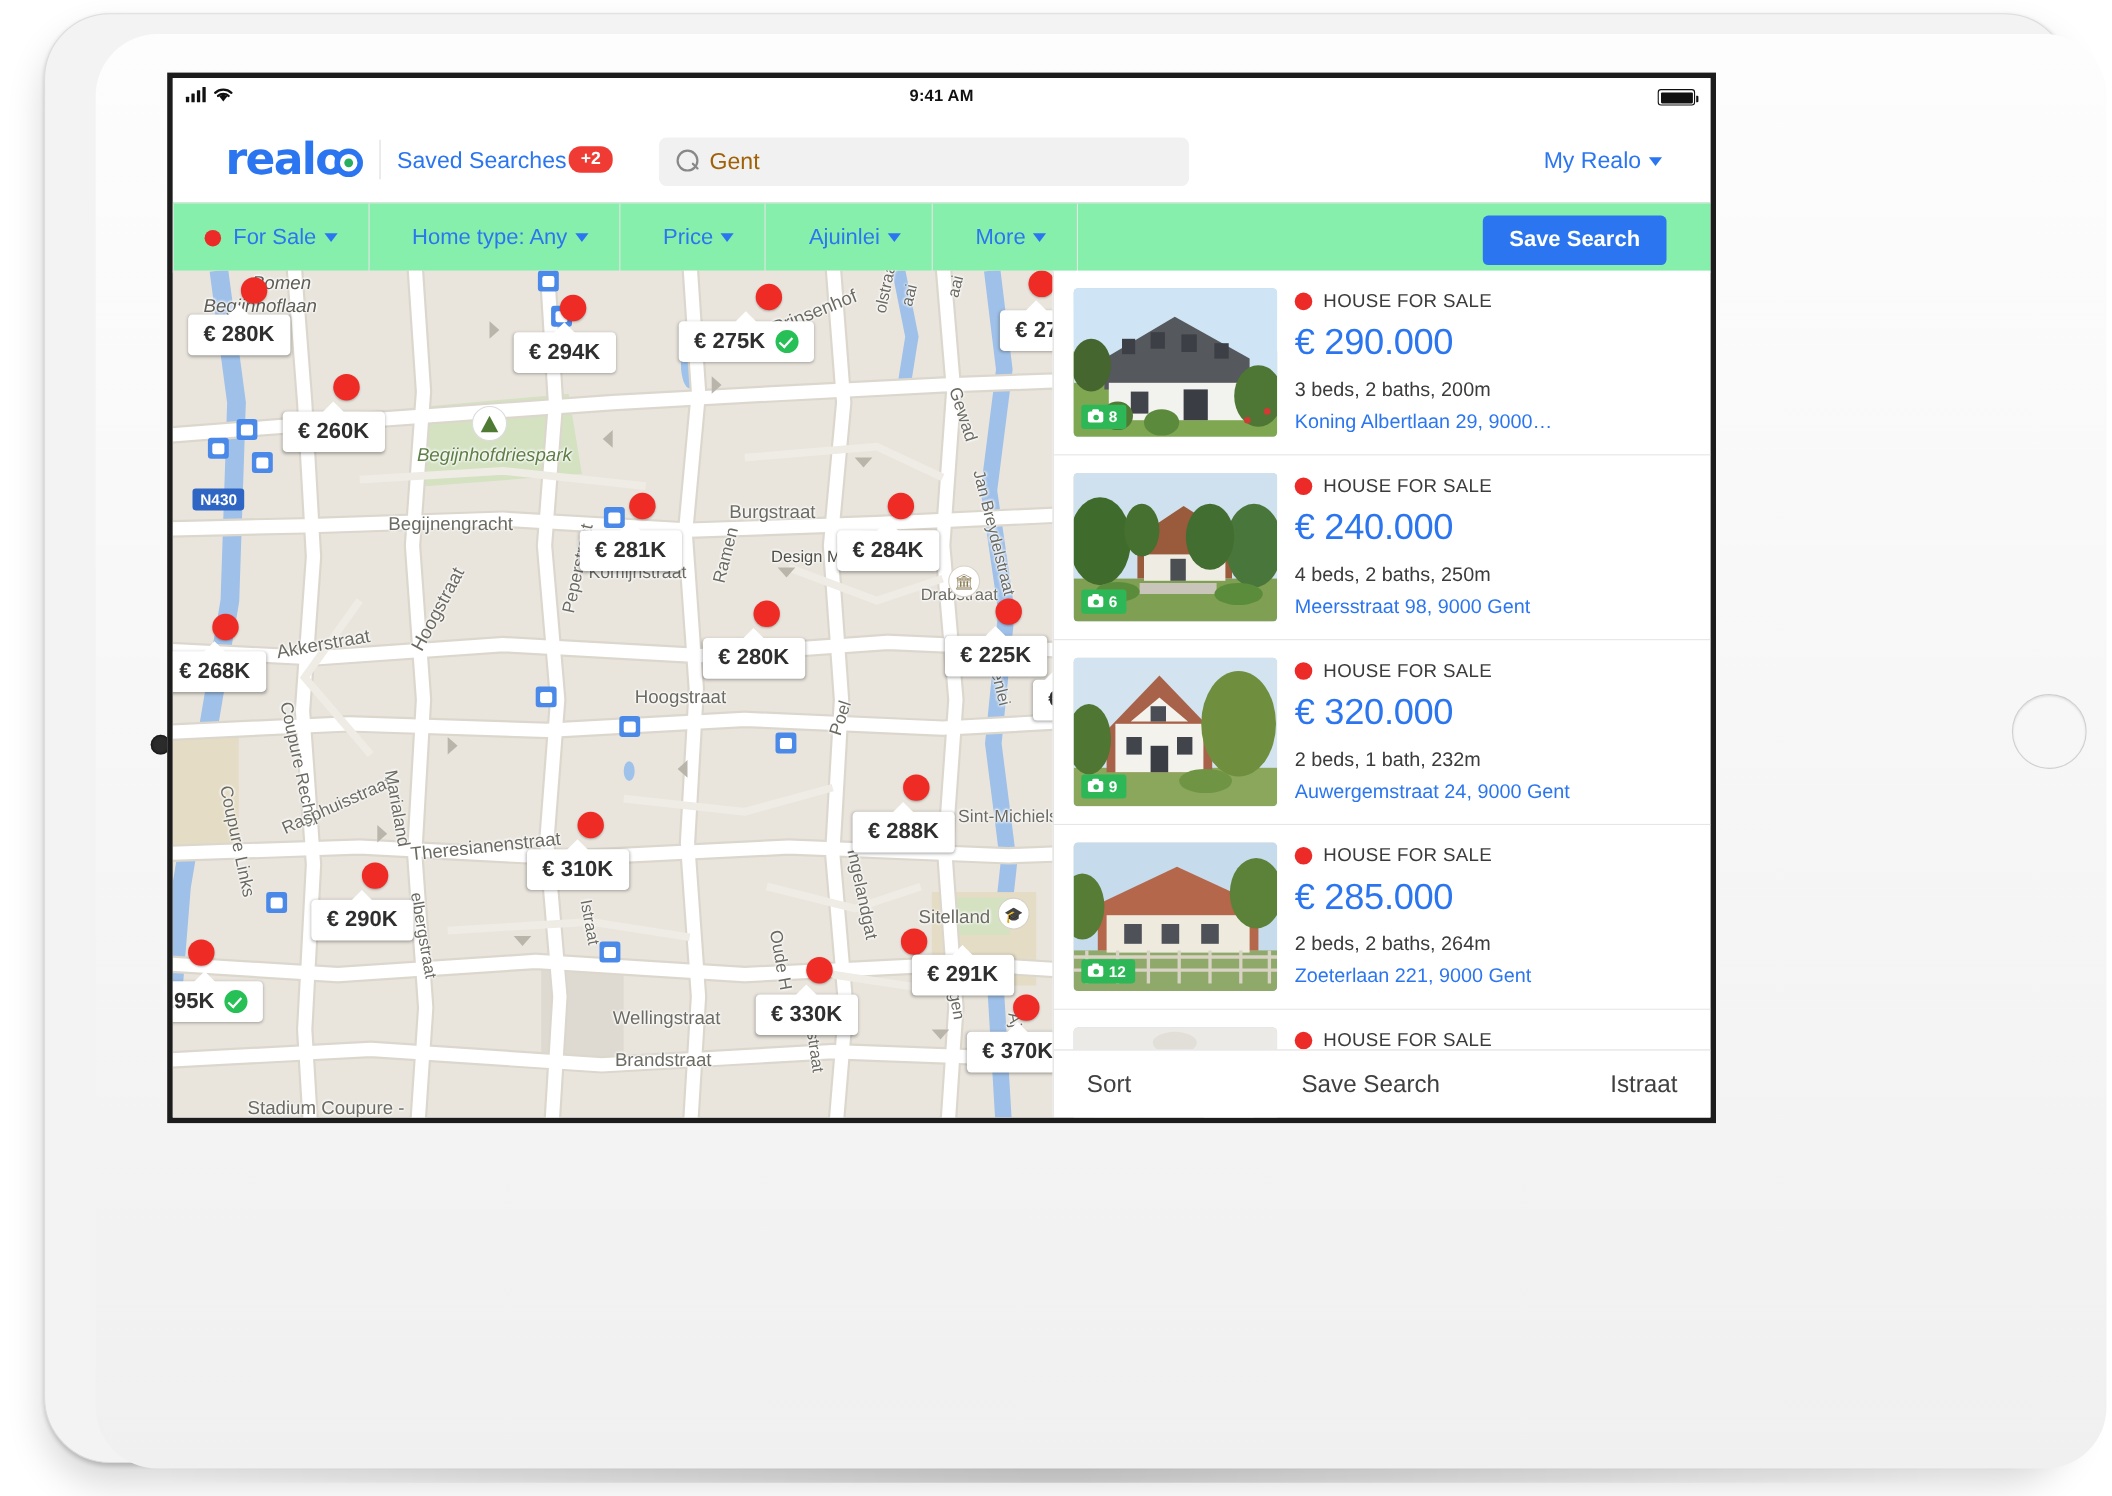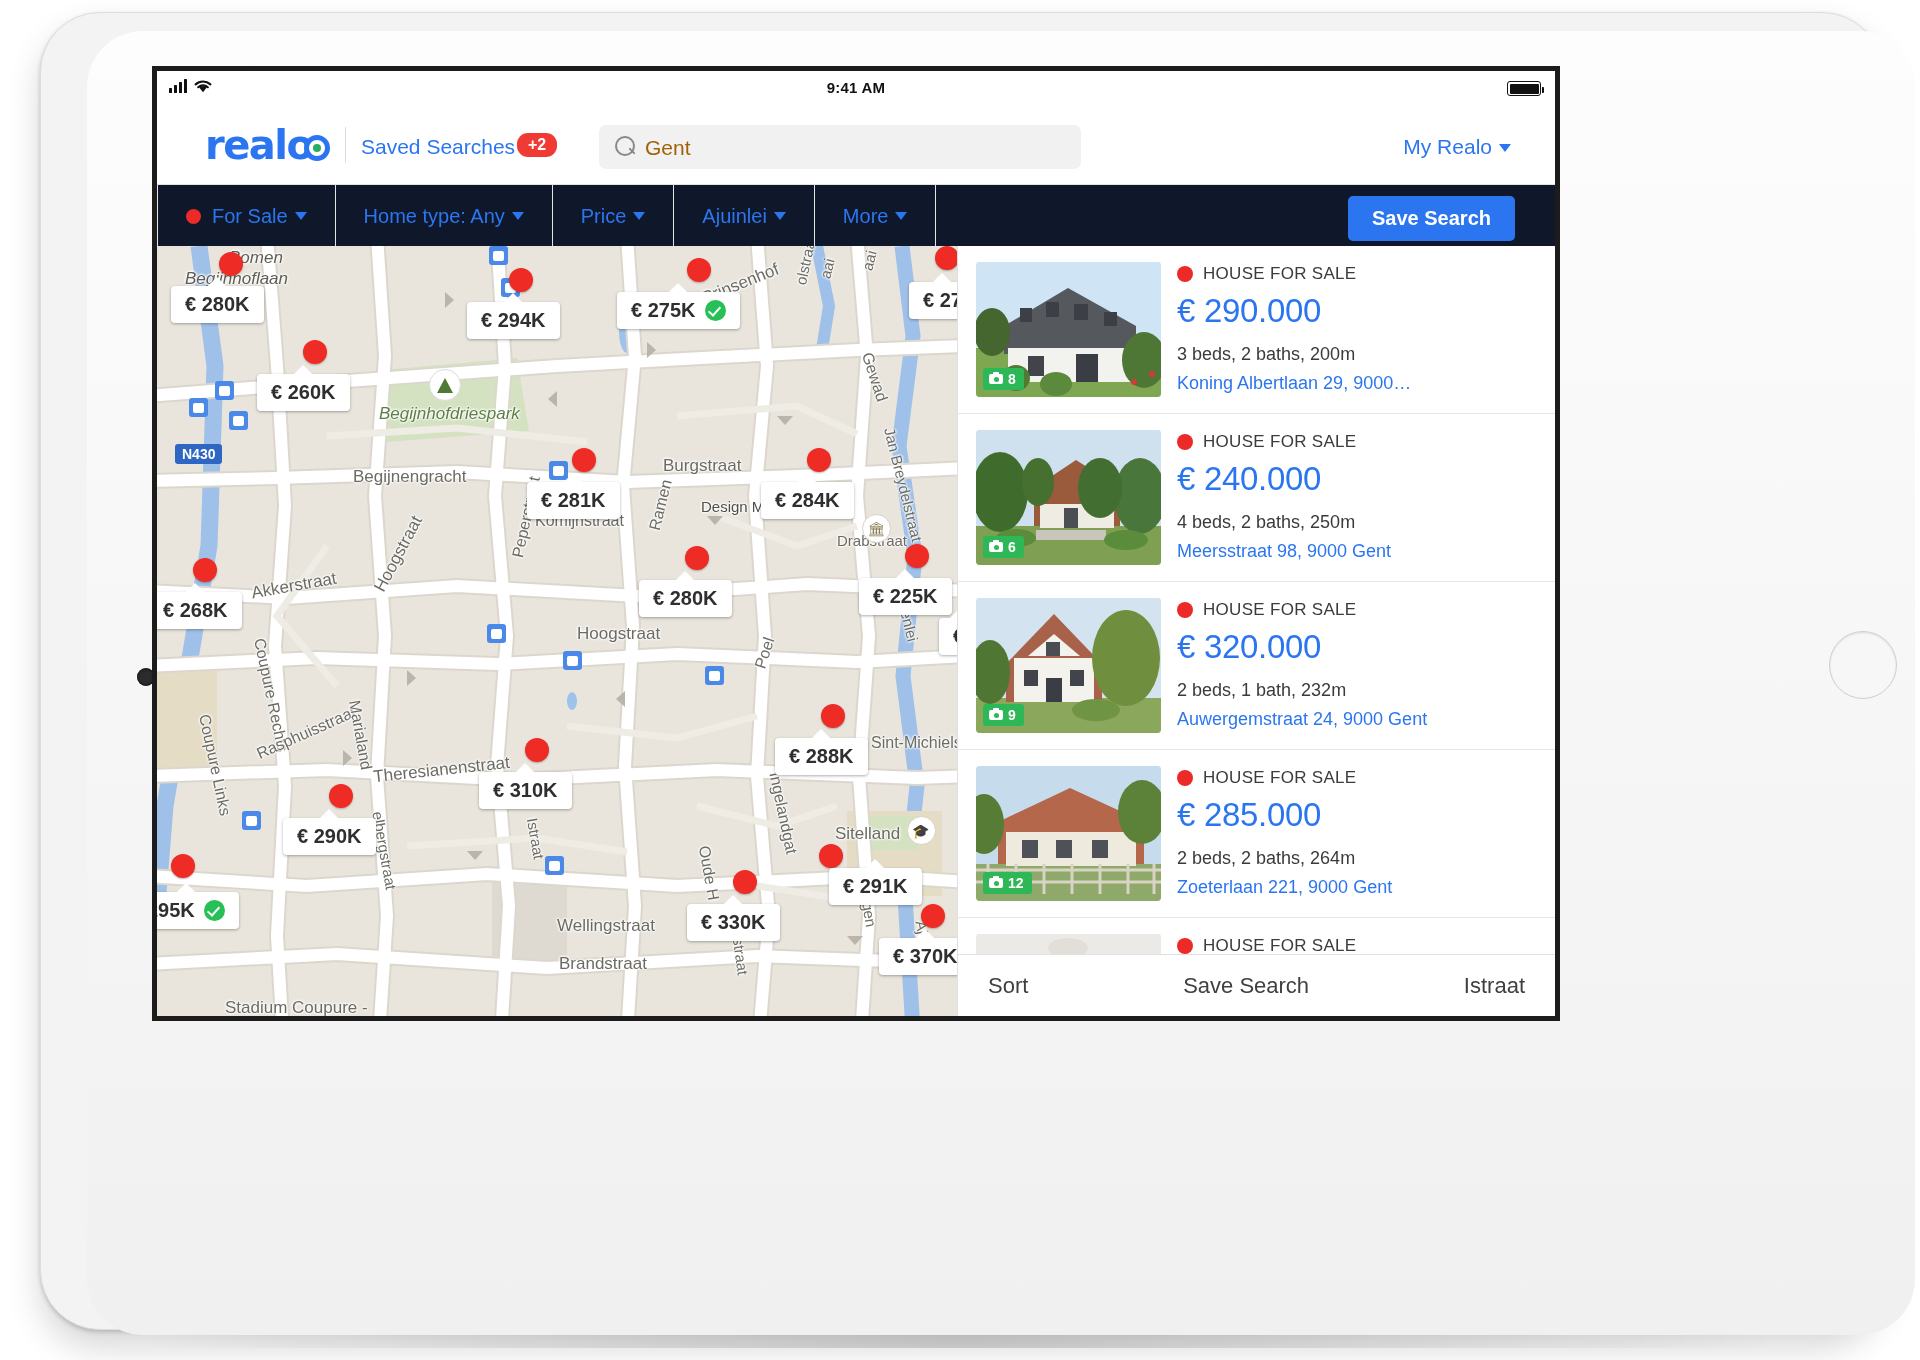--- a/index.html
+++ b/index.html
@@ -113,22 +113,22 @@
   .search-icon:after{content:"";position:absolute;left:11px;top:12px;width:8px;height:2px;background:#888;transform:rotate(45deg);border-radius:1px;}
   .search-val{position:absolute;left:46px;top:11px;font-size:21px;color:#a16207;}
   .my-realo{
     position:absolute;right:44px;top:28px;font-size:21px;color:#2b76f0;cursor:pointer;
   }
   .caret{display:inline-block;width:0;height:0;border-left:6px solid transparent;border-right:6px solid transparent;border-top:8px solid #2b76f0;margin-left:7px;vertical-align:middle;}
 
   
   .filterbar{
     position:absolute;left:0;top:113px;width:100%;height:62px;
-    background:#0f172a;border-top:1px solid #e2e2e2;border-bottom:1px solid #dcdcdc;
-    display:flex;align-items:center;
+    background:#86efac;border-top:1px solid #e2e2e2;border-bottom:1px solid #dcdcdc;
+    display:flex;align-items:center;gap:11px;
   }
   .fbtn{
     height:62px;display:flex;align-items:center;justify-content:center;
     padding:0 28px;font-size:20px;color:#2b76f0;cursor:pointer;
     border-right:1px solid #e4e4e4;box-sizing:border-box;white-space:nowrap;
   }
   .fbtn:first-child{border-left:1px solid #e4e4e4;}
   .reddot{display:inline-block;width:15px;height:15px;border-radius:50%;background:#ec2a28;margin-right:11px;}
   .save-search-btn{
     position:absolute;right:40px;top:11px;

